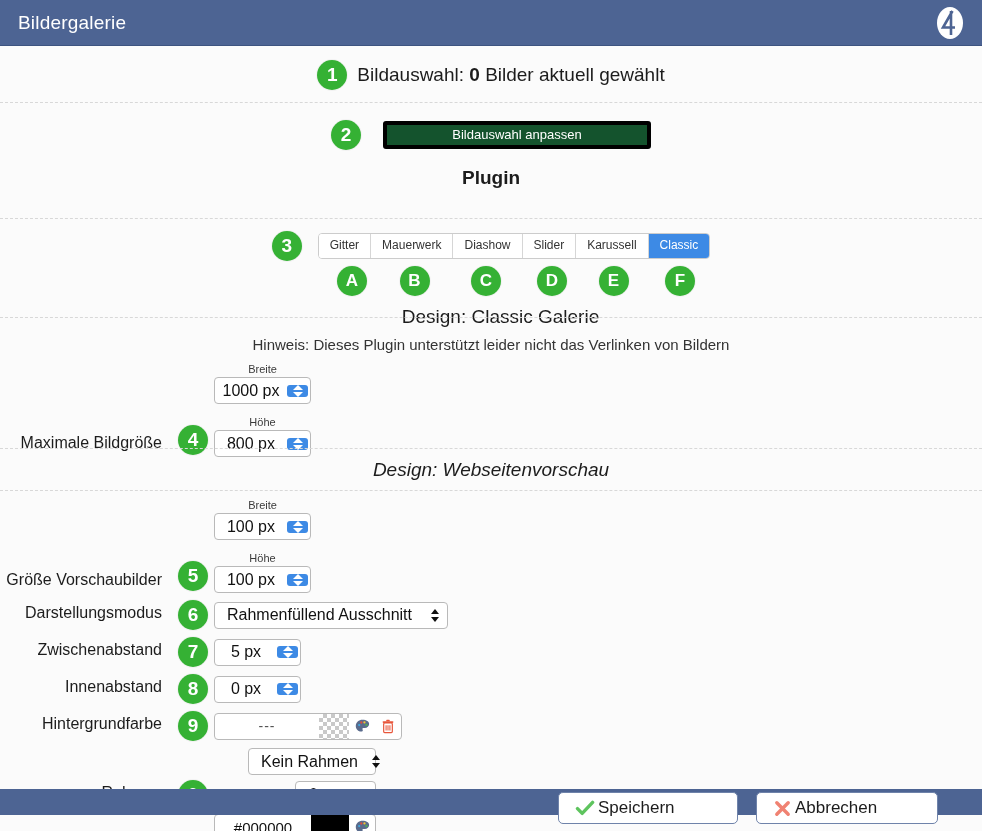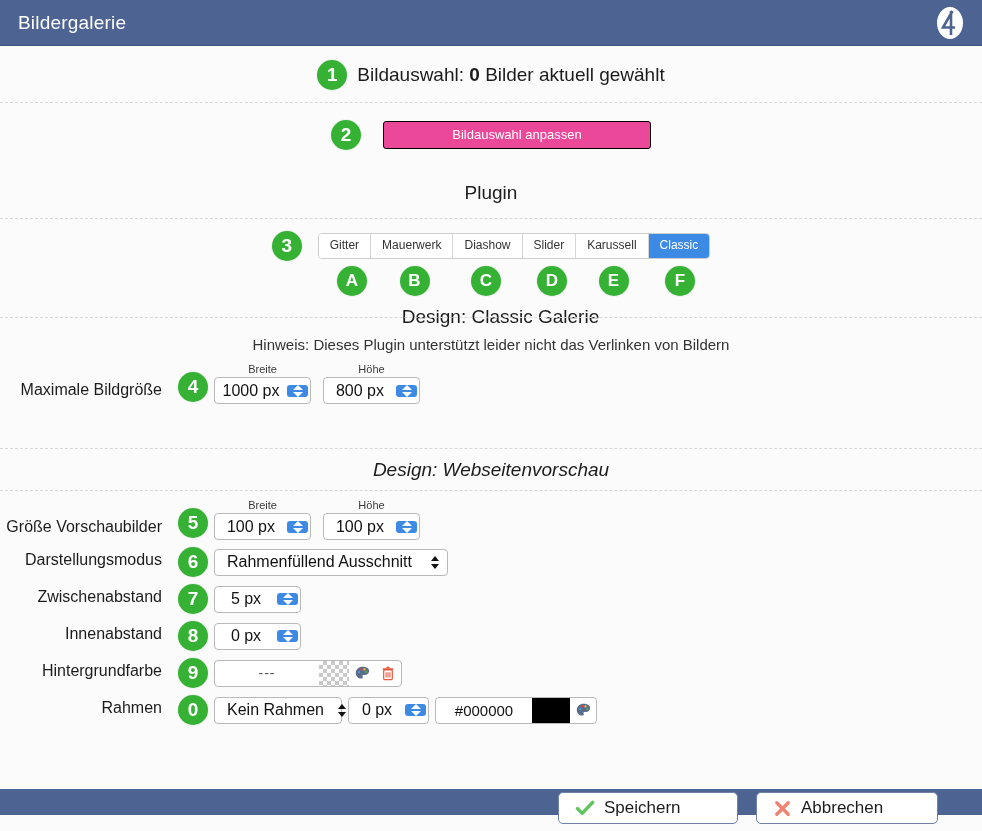--- a/index.html
+++ b/index.html
@@ -65,37 +65,37 @@
   
   .sec2 {
     position: absolute; top: 104px; left: 0; width: 982px; height: 62px;
   }
   .sec2 .inner {
     height: 61px;
     display: flex; align-items: center; justify-content: center; gap: 22px;
   }
   .btn-wide {
     width: 268px; height: 28px;
-    background: #ec4899;
-    border: 1px solid #000000;
+    background: #14532d;
+    border: 4px solid #000000;
     border-radius: 3px;
     color: #ffffff;
     font-size: 13px;
     display: flex; align-items: center; justify-content: center;
     cursor: pointer;
   }
 
   
   .sec-heading {
     font-size: 19px; color: #1c1c1c;
     text-align: center;
   }
   .plugin-head {
     position: absolute; top: 167px; left: 0; width: 982px; height: 51px;
-    display: flex; align-items: center; justify-content: center;
+    display: flex; justify-content: center; font-weight: bold;
   }
 
   
   .sec3 {
     position: absolute; top: 219px; left: 0; width: 982px; height: 98px;
   }
   .tabs-row {
     display: flex; align-items: center; justify-content: center; gap: 16px;
     padding-top: 12px;
   }
@@ -155,21 +155,21 @@
     text-align: right;
     width: 172px;
     padding-right: 10px;
     padding-bottom: 5px;
   }
   .badge-cell {
     width: 42px;
     display: flex; justify-content: center; align-items: flex-end;
     padding-bottom: 2px;
   }
-  .field-cell { display: flex; align-items: flex-end; gap: 12px; }
+  .field-cell { display: flex; align-items: flex-end; gap: 12px; flex-direction: column; }
   .field-group { display: flex; flex-direction: column; align-items: center; }
   .minilabel {
     font-size: 11px; color: #3a3a3a; margin-bottom: 2px;
   }
 
   
   .spin {
     display: flex; align-items: center;
     background: #ffffff;
     border: 1px solid #b9b9b9;
@@ -291,21 +291,21 @@
   }
   .footer-btns {
     position: absolute; top: 792px; left: 558px;
     display: flex; gap: 18px;
   }
   .fbtn {
     height: 32px;
     background: #ffffff;
     border: 1px solid #6f83aa;
     border-radius: 5px;
-    display: flex; align-items: center; gap: 9px;
+    display: flex; align-items: center; gap: 3px;
     padding: 0 16px;
     font-size: 17px;
     color: #1c1c1c;
     cursor: pointer;
   }
   .fbtn.save { width: 180px; }
   .fbtn.cancel { width: 182px; }
 </style>
 </head>
 <body>

